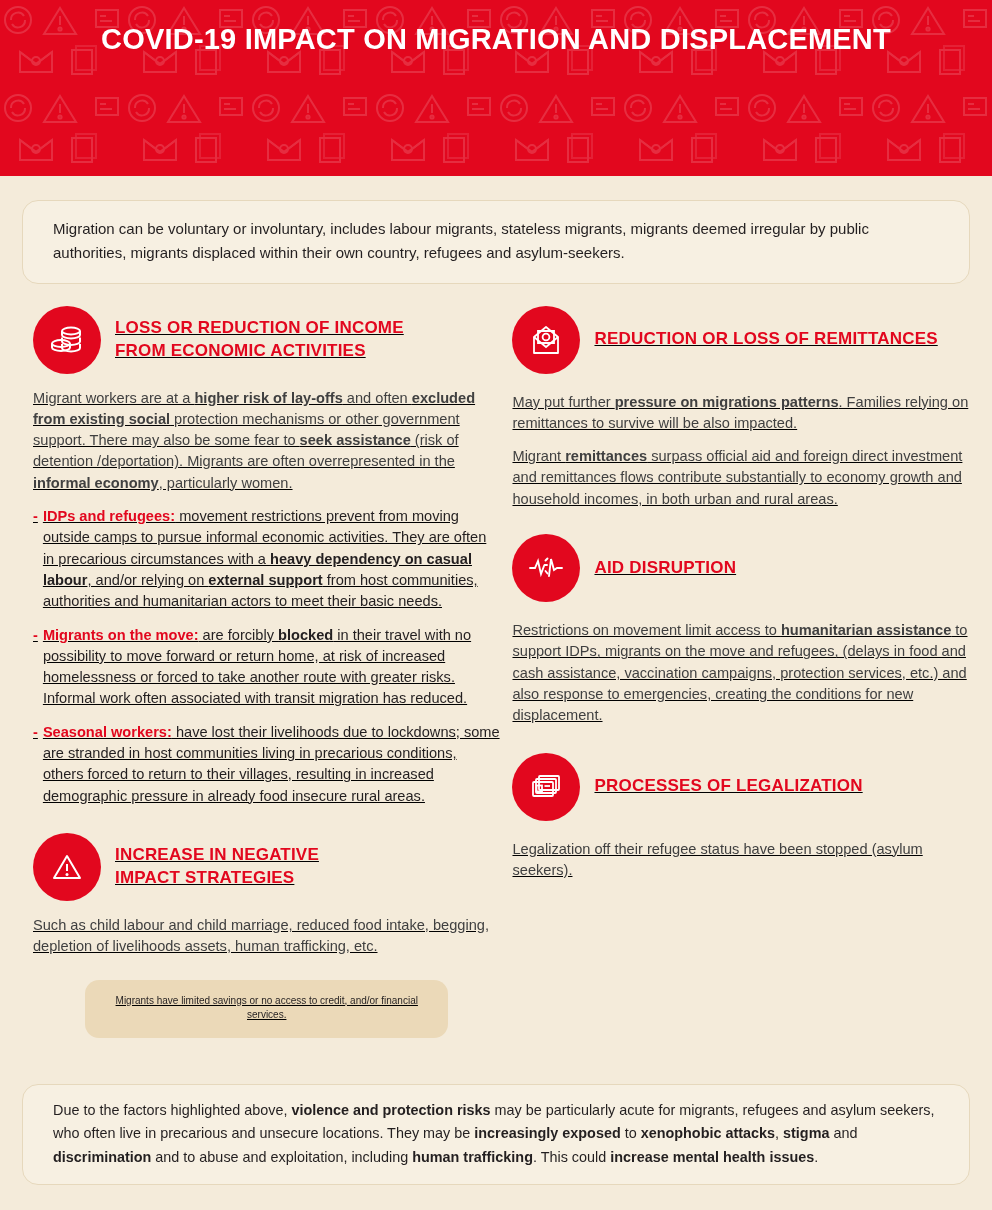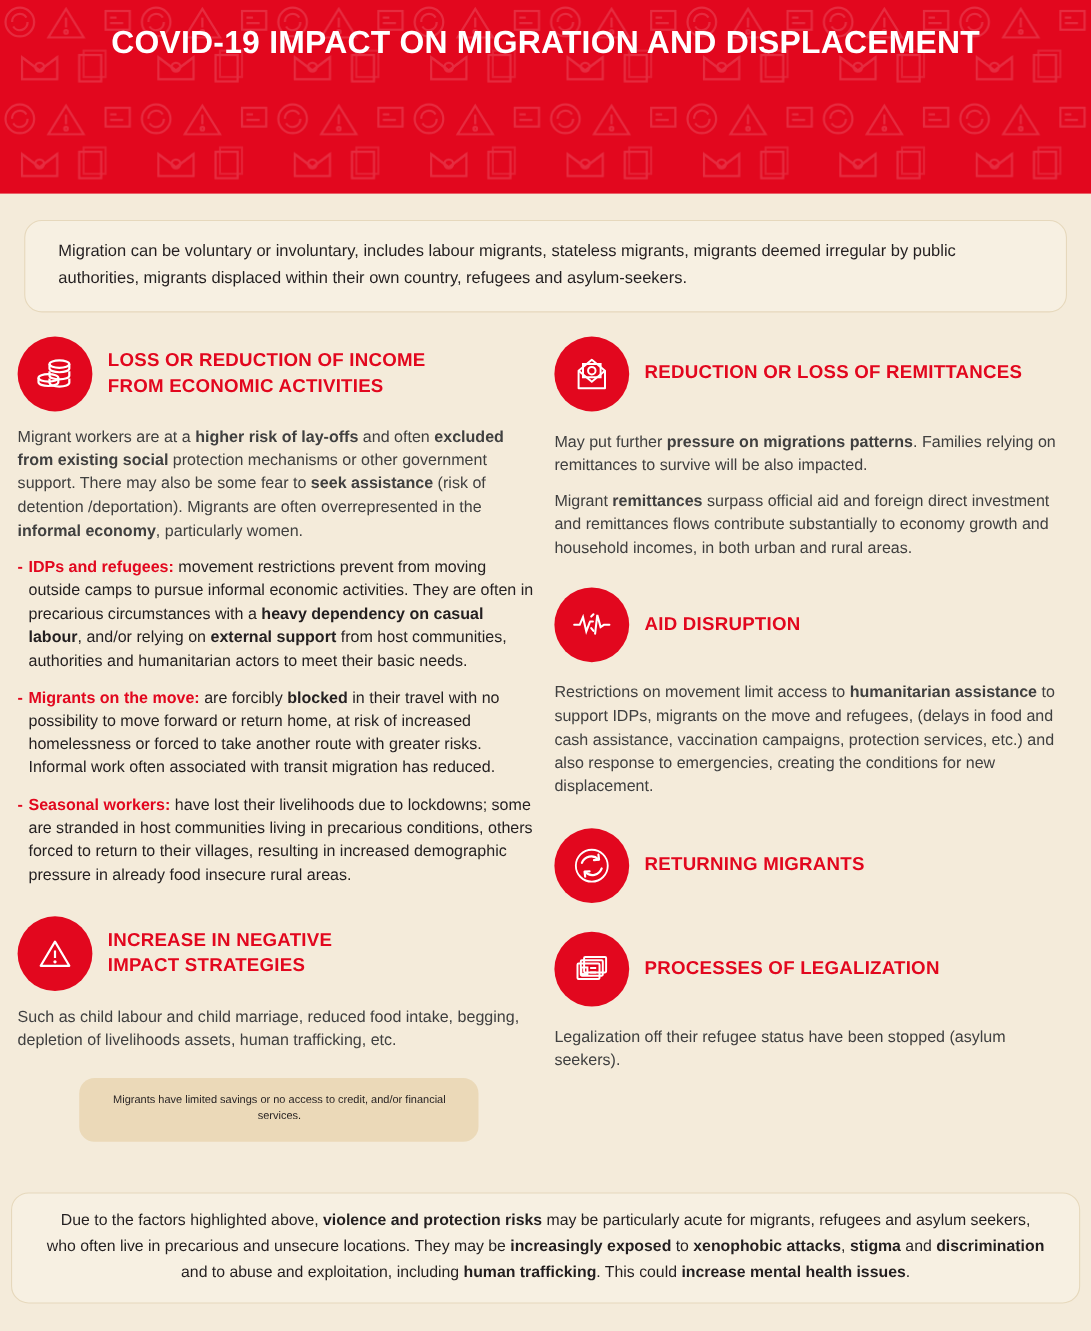--- a/index.html
+++ b/index.html
@@ -55,22 +55,23 @@
     font-size: 15px;
     line-height: 1.62;
     color: #231F20;
     text-align: left;
   }
 
   
   .columns {
     display: flex;
     margin-top: 22px;
-    padding: 0 14px 0 16px;
+    padding: 0 14px 0 33px;
     gap: 10px;
+    text-decoration: underline;
   }
   .col { width: 486px; }
   .col-right { padding-left: 2px; }
 
   
   .sec-head {
     display: flex;
     align-items: center;
     gap: 14px;
     margin-bottom: 14px;
@@ -131,26 +132,26 @@
     border-radius: 14px;
     padding: 14px 22px 15px;
     text-align: center;
     font-size: 10px;
     line-height: 1.48;
     color: #231F20;
   }
 
   
   .summary-box {
-    margin: 26px 10px 0;
+    margin: 26px 22px 0;
     border: 1.6px solid #E6D8BC;
     border-radius: 16px;
     background: #F7F0E2;
     padding: 14px 30px 15px;
-    text-align: center;
+    text-align: left;
   }
   .summary-text {
     font-size: 14.4px;
     line-height: 1.62;
     color: #231F20;
   }
   .summary-text b { font-weight: bold; }
 
   
   .footer {
@@ -286,32 +287,20 @@
             <line x1="20.5" y1="19" x2="23" y2="19"></line>
             <line x1="21.5" y1="25" x2="23.5" y2="27.5"></line>
           </svg>
         </div>
         <div class="sec-title">AID DISRUPTION</div>
       </div>
       <div class="p">Restrictions on movement limit access to <b>humanitarian assistance</b> to support IDPs, migrants on the move and refugees, (delays in food and cash assistance, vaccination campaigns, protection services, etc.) and also response to emergencies, creating the conditions for new displacement.</div>
     </div>
 
     <div class="block" style="margin-top:26px;">
-      <div class="sec-head" style="margin-bottom:18px;">
-        <div class="icon-circle">
-          <svg width="42" height="42" viewBox="0 0 42 42" fill="none" stroke="#fff" stroke-width="2" stroke-linecap="round">
-            <circle cx="21" cy="21" r="14.5" stroke-width="1.7"></circle>
-            <path d="M12 18.5 a9 9 0 0 1 15-3.2"></path>
-            <path d="M30 23.5 a9 9 0 0 1 -15 3.2"></path>
-            <path d="M27 11 l0.6 4.6 -4.6 0.3" stroke-linejoin="round"></path>
-            <path d="M15 31 l-0.6 -4.6 4.6 -0.3" stroke-linejoin="round"></path>
-          </svg>
-        </div>
-        <div class="sec-title">RETURNING MIGRANTS</div>
-      </div>
     </div>
 
     <div class="block" style="margin-top:26px;">
       <div class="sec-head" style="margin-bottom:18px;">
         <div class="icon-circle">
           <svg width="42" height="42" viewBox="0 0 42 42" fill="none" stroke="#fff" stroke-width="1.8">
             <rect x="14" y="10" width="20" height="14" rx="1"></rect>
             <rect x="11" y="13" width="20" height="14" rx="1"></rect>
             <rect x="8" y="16" width="20" height="14" rx="1"></rect>
             <rect x="11.5" y="19.5" width="5.5" height="6"></rect>

